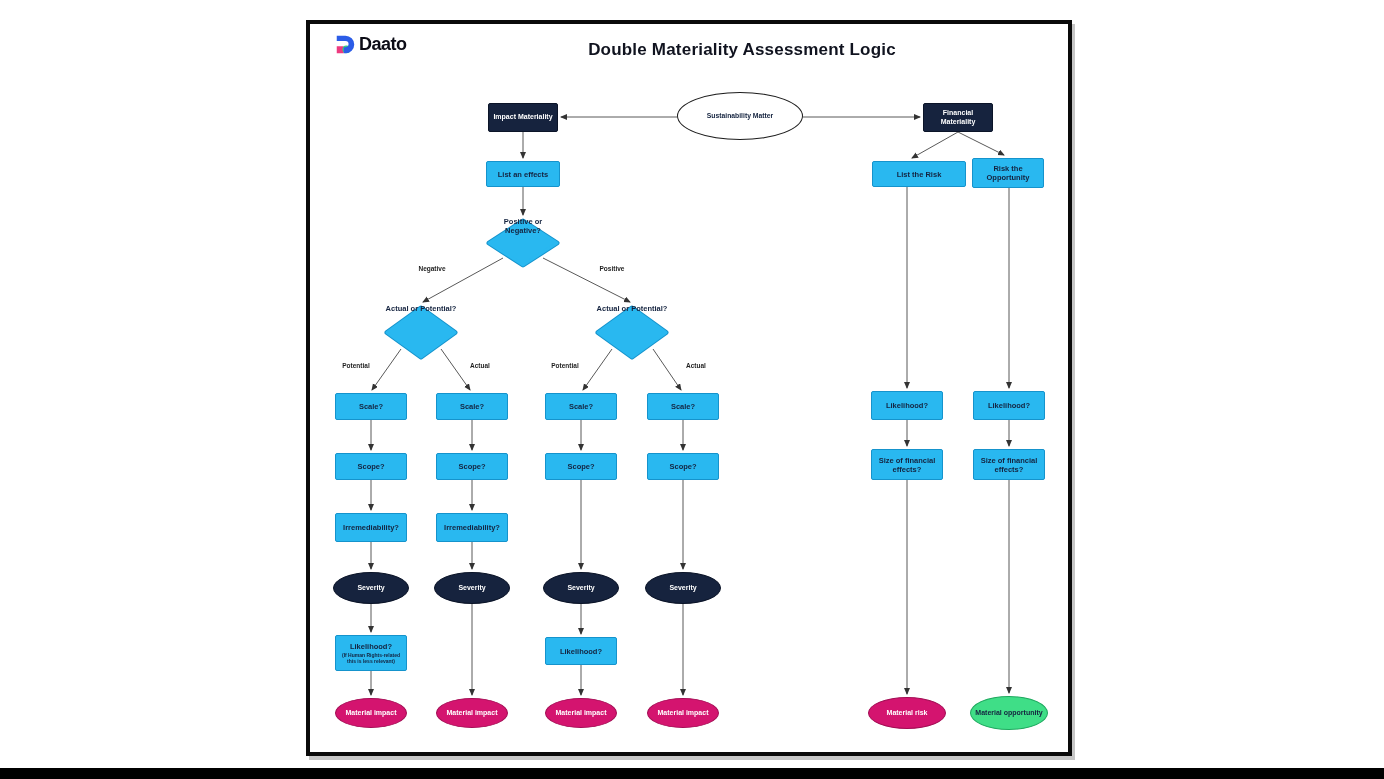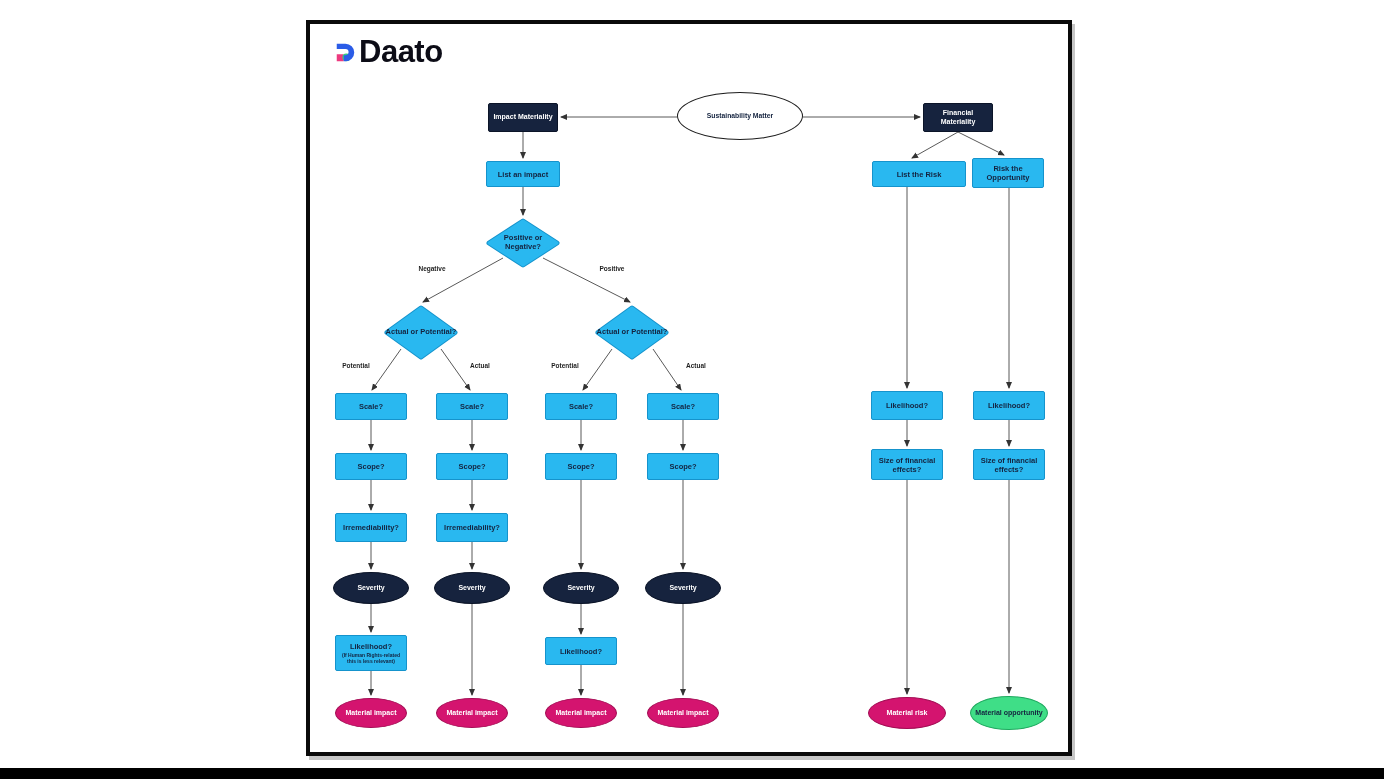--- a/index.html
+++ b/index.html
@@ -9,46 +9,47 @@
   #bottom-bar{position:absolute;left:0;top:768px;width:1384px;height:11px;background:#000;}
   .node{position:absolute;display:flex;align-items:center;justify-content:center;text-align:center;
         box-sizing:border-box;font-weight:700;line-height:1.2;}
   .box-blue{background:#29B8F0;border:1px solid #1593CC;border-radius:2px;color:#14233F;font-size:7.5px;padding:1px 2px;}
   .box-navy{background:#16233E;border:1px solid #0B1428;border-radius:2px;color:#fff;font-size:7px;padding:1px 2px;}
   .ellipse{border-radius:50%;}
   .ellipse-white{background:#fff;border:1.6px solid #1d1d1d;color:#14233F;font-size:6.8px;}
   .ellipse-navy{background:#16233E;border:1px solid #0B1428;color:#fff;font-size:7px;}
   .ellipse-pink{background:#D4146F;border:1px solid #A30D54;color:#fff;font-size:7px;}
   .ellipse-green{background:#3FDE87;border:1px solid #1FA95F;color:#14233F;font-size:7px;}
-  .diamond{position:absolute;display:flex;align-items:center;justify-content:center;text-align:center;}
+  .diamond{position:absolute;display:flex;align-items:flex-start;justify-content:center;text-align:center;}
   .diamond svg{position:absolute;left:0;top:0;}
   .diamond span{position:relative;font-size:7.5px;font-weight:700;color:#14233F;line-height:1.15;}
   .edge-label{position:absolute;transform:translate(-50%,-50%);font-size:6.5px;font-weight:700;
               color:#1e1e1e;white-space:nowrap;}
   #title{position:absolute;left:167px;top:16px;width:530px;text-align:center;font-size:17px;
          font-weight:800;color:#10131f;letter-spacing:0.2px;}
   #logo{position:absolute;left:25px;top:10px;display:flex;align-items:center;gap:3px;}
-  #logo .logo-text{font-size:31px;font-weight:800;color:#0c0c16;letter-spacing:-0.5px;}
+  #logo .logo-text{font-size:18px;font-weight:800;color:#0c0c16;letter-spacing:-0.5px;}
   .note{display:block;font-size:5px;font-weight:700;line-height:1.25;margin-top:1px;}
   .lk-wrap{display:flex;flex-direction:column;align-items:center;justify-content:center;}
   #connectors{position:absolute;left:0;top:0;}
 </style>
 </head>
 <body>
 
 <div id="panel">
 
   <div id="logo">
     <svg width="21" height="21" viewBox="0 0 24 24">
       <rect x="2" y="14" width="8" height="8" fill="#ED3A7F"></rect>
       <circle cx="13" cy="17.5" r="4.5" fill="#35D07F"></circle>
       <path d="M2 2 h10 a10 10 0 0 1 10 10 a10 10 0 0 1 -10 10 h-2 v-7 h2 a3.5 3.5 0 0 0 0 -7 H2 z" fill="#2B5CE7"></path>
     </svg>
     <span class="logo-text">Daato</span>
   </div>
+  <div id="title">Double Materiality Assessment Logic</div>
 
   <svg id="connectors" width="758" height="728">
     <defs>
       <marker id="arr" markerWidth="8" markerHeight="8" refX="6" refY="3" orient="auto" markerUnits="userSpaceOnUse">
         <path d="M0,0 L7,3 L0,6 z" fill="#333"></path>
       </marker>
     </defs>
     <g stroke="#595959" stroke-width="1" fill="none" marker-end="url(#arr)">
       <line x1="367" y1="93" x2="251" y2="93"></line>
       <line x1="493" y1="93" x2="610" y2="93"></line>
@@ -91,21 +92,21 @@
     <span>Impact Materiality</span>
   </div>
   <div class="node ellipse ellipse-white" style="left:367px;top:68px;width:126px;height:48px">
     <span>Sustainability Matter</span>
   </div>
   <div class="node box-navy" style="left:613px;top:79px;width:70px;height:29px">
     <span>Financial Materiality</span>
   </div>
 
   <div class="node box-blue" style="left:176px;top:137px;width:74px;height:26px">
-    <span>List an impact</span>
+    <span>List an effects</span>
   </div>
   <div class="node box-blue" style="left:562px;top:137px;width:94px;height:26px">
     <span>List the Risk</span>
   </div>
   <div class="node box-blue" style="left:662px;top:134px;width:72px;height:30px">
     <span>Risk the Opportunity</span>
   </div>
 
   <div class="diamond" style="left:176px;top:194px;width:74px;height:50px">
     <svg width="74" height="50" viewBox="0 0 74 50">

